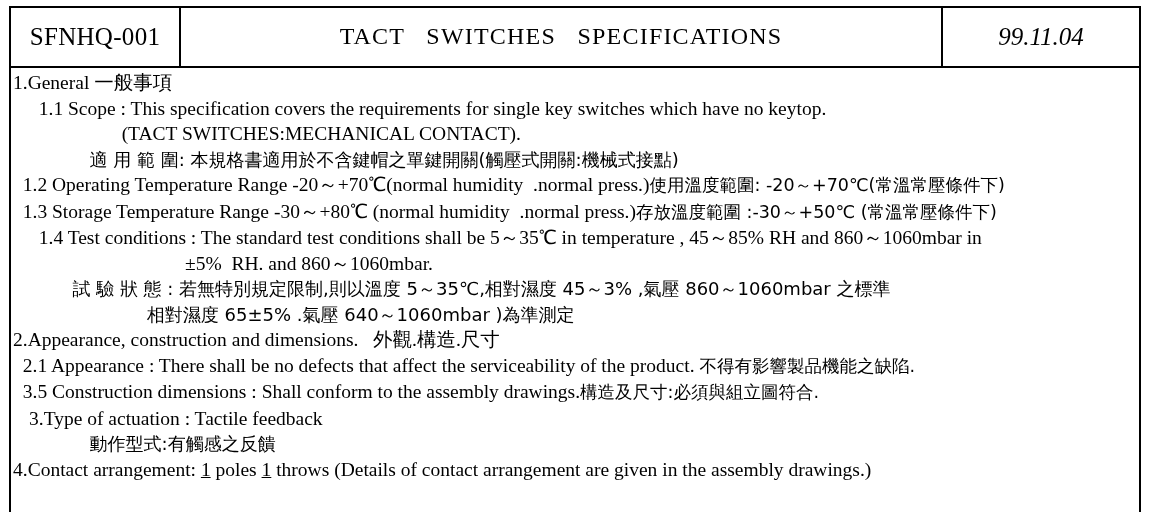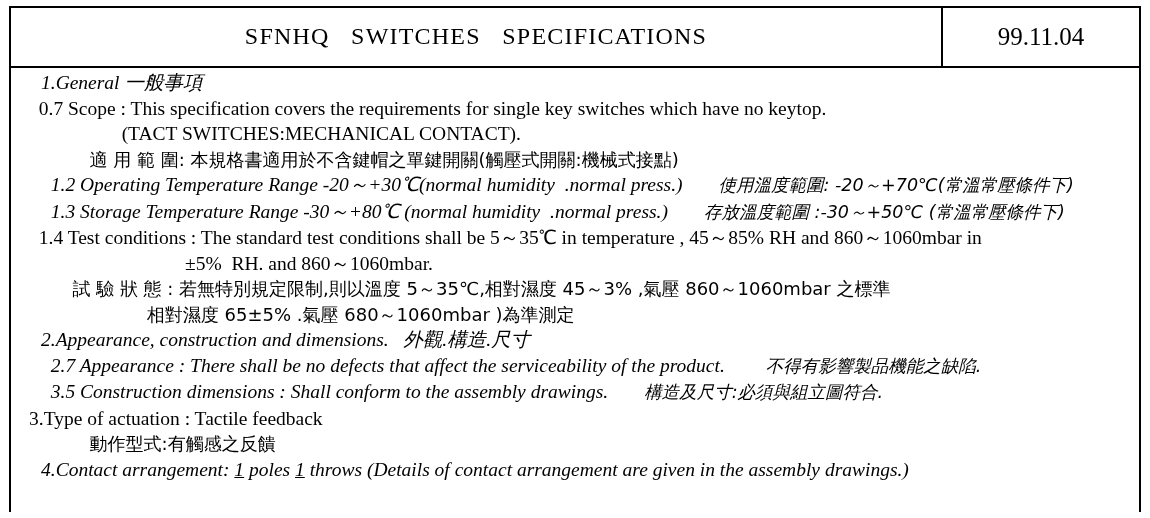--- a/index.html
+++ b/index.html
@@ -58,20 +58,21 @@
     letter-spacing: 1.5px;
     line-height: 1.2;
     white-space: pre;
   }
   .header .cell-date {
     width: 196px;
     display: flex;
     align-items: center;
     justify-content: center;
     font-size: 25px;
+    font-style: italic;
   }
 
   
   .body-box {
     position: relative;
     width: 1132px;
     margin: 0 0 0 9px;
     border-left: 2px solid #000;
     border-right: 2px solid #000;
     border-bottom: 0;
@@ -88,63 +89,62 @@
   }
   .line.cjk {
     font-family: "DejaVu Sans", "Liberation Sans", sans-serif;
     font-size: 18px;
     margin-left: 32px;
   }
   .mix {
     font-size: 19.5px;
     line-height: 25.5px;
     white-space: pre;
-    padding-left: 30px;
-    font-style: italic;
+    padding-left: 2px;
   }
   .mix .cn {
     font-family: "DejaVu Sans", "Liberation Sans", sans-serif;
     font-size: 17.5px;
-    margin-left: 36px;
   }
   .u { text-decoration: underline; }
 </style>
 </head>
 <body>
 
 <div class="page">
 
   <div class="header">
+    <div class="cell-code">SFNHQ-001</div>
     <div class="cell-title">
-      <div class="title-en">SFNHQ   SWITCHES   SPECIFICATIONS</div>
+      <div class="title-en">TACT   SWITCHES   SPECIFICATIONS</div>
     </div>
     <div class="cell-date">99.11.04</div>
   </div>
 
   <div class="body-box">
 
     <div class="mix"><span>1.General 一般事項</span></div>
 
-    <div class="line">  0.7 Scope : This specification covers the requirements for single key switches which have no keytop.</div>
+    <div class="line">  1.1 Scope : This specification covers the requirements for single key switches which have no keytop.</div>
     <div class="line">                   (TACT SWITCHES:MECHANICAL CONTACT).</div>
     <div class="line cjk">     適 用 範 圍: 本規格書適用於不含鍵帽之單鍵開關(觸壓式開關:機械式接點)</div>
 
-    <div class="mix"><span>  1.2 Operating Temperature Range -20～+30℃(normal humidity  .normal press.)</span><span class="cn">使用溫度範圍: -20～+70℃(常溫常壓條件下)</span></div>
+    <div class="mix"><span>  1.2 Operating Temperature Range -20～+70℃(normal humidity  .normal press.)</span><span class="cn">使用溫度範圍: -20～+70℃(常溫常壓條件下)</span></div>
 
     <div class="mix"><span>  1.3 Storage Temperature Range -30～+80℃ (normal humidity  .normal press.)</span><span class="cn">存放溫度範圍 :-30～+50℃ (常溫常壓條件下)</span></div>
 
     <div class="line">  1.4 Test conditions : The standard test conditions shall be 5～35℃ in temperature , 45～85% RH and 860～1060mbar in</div>
     <div class="line">                                ±5%  RH. and 860～1060mbar.</div>
 
     <div class="line cjk">  試 驗 狀 態 : 若無特別規定限制,則以溫度 5～35℃,相對濕度 45～3% ,氣壓 860～1060mbar 之標準</div>
-    <div class="line cjk">               相對濕度 65±5% .氣壓 680～1060mbar )為準測定</div>
+    <div class="line cjk">               相對濕度 65±5% .氣壓 640～1060mbar )為準測定</div>
 
     <div class="mix"><span>2.Appearance, construction and dimensions.   外觀.構造.尺寸</span></div>
 
-    <div class="mix"><span>  2.7 Appearance : There shall be no defects that affect the serviceability of the product. </span><span class="cn">不得有影響製品機能之缺陷.</span></div>
+    <div class="mix"><span>  2.1 Appearance : There shall be no defects that affect the serviceability of the product. </span><span class="cn">不得有影響製品機能之缺陷.</span></div>
 
     <div class="mix"><span>  3.5 Construction dimensions : Shall conform to the assembly drawings.</span><span class="cn">構造及尺寸:必須與組立圖符合.</span></div>
 
     <div class="line">3.Type of actuation : Tactile feedback</div>
     <div class="line cjk">     動作型式:有觸感之反饋</div>
 
     <div class="mix"><span>4.Contact arrangement: </span><span class="u">1</span><span> poles </span><span class="u">1</span><span> throws (Details of contact arrangement are given in the assembly drawings.)</span></div>
 
   </div>
 </div>

